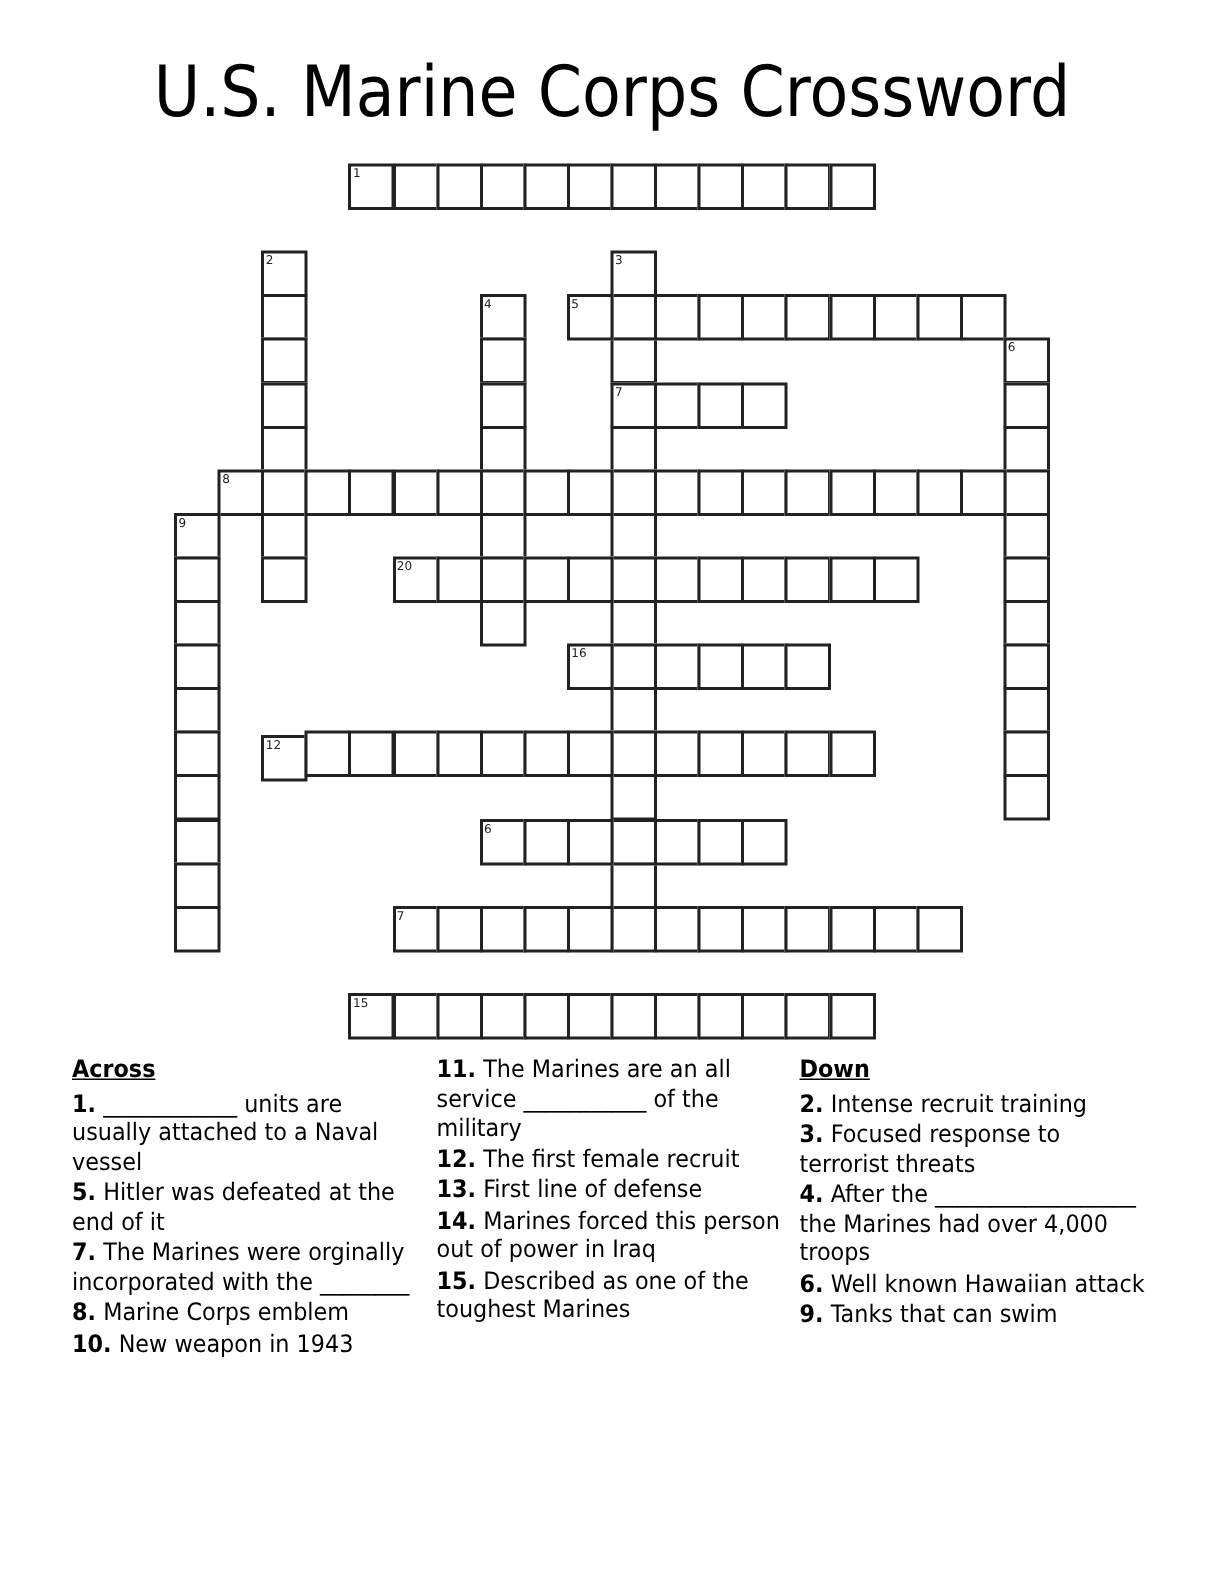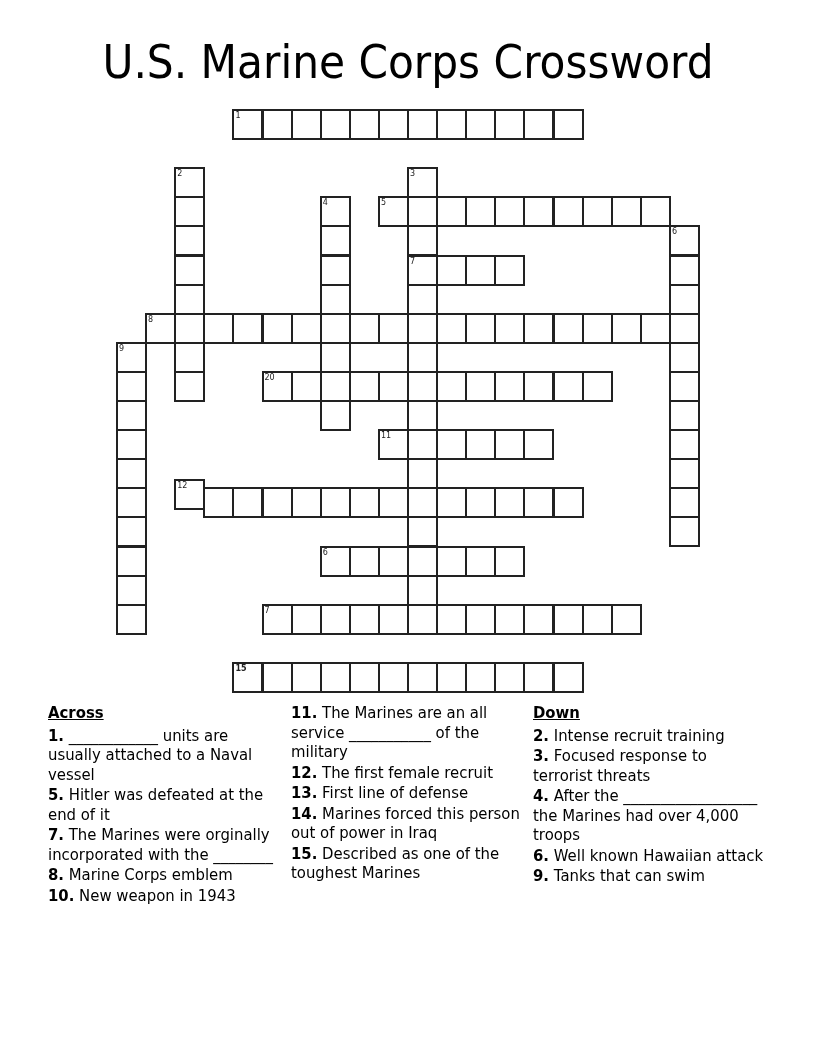--- a/index.html
+++ b/index.html
@@ -145,27 +145,27 @@
     <div class="cell" style="left: 174.6px; top: 261.9px;"></div>
     <div class="cell" style="left: 232.8px; top: 261.9px;"></div>
     <div class="cell" style="left: 261.9px; top: 261.9px;"></div>
     <div class="cell" style="left: 320.1px; top: 261.9px;"></div>
     <div class="cell" style="left: 349.2px; top: 261.9px;"></div>
     <div class="cell" style="left: 378.3px; top: 261.9px;"></div>
     <div class="cell" style="left: 407.4px; top: 261.9px;"></div>
     <div class="cell" style="left: 436.5px; top: 261.9px;"></div>
     <div class="cell" style="left: 465.6px; top: 261.9px;"></div>
     <div class="cell" style="left: 261.9px; top: 320.1px;">
-      <span class="num">11</span>
+      <span class="num">16</span>
     </div>
     <div class="cell" style="left: 320.1px; top: 320.1px;"></div>
     <div class="cell" style="left: 349.2px; top: 320.1px;"></div>
     <div class="cell" style="left: 378.3px; top: 320.1px;"></div>
     <div class="cell" style="left: 407.4px; top: 320.1px;"></div>
-    <div class="cell" style="left: 58.2px; top: 370px;">
+    <div class="cell" style="left: 58.2px; top: 381px;">
       <span class="num">12</span>
     </div>
     <div class="cell" style="left: 87.3px; top: 378.3px;"></div>
     <div class="cell" style="left: 116.4px; top: 378.3px;"></div>
     <div class="cell" style="left: 145.5px; top: 378.3px;"></div>
     <div class="cell" style="left: 174.6px; top: 378.3px;"></div>
     <div class="cell" style="left: 203.7px; top: 378.3px;"></div>
     <div class="cell" style="left: 232.8px; top: 378.3px;"></div>
     <div class="cell" style="left: 261.9px; top: 378.3px;"></div>
     <div class="cell" style="left: 320.1px; top: 378.3px;"></div>
@@ -188,21 +188,21 @@
     <div class="cell" style="left: 203.7px; top: 494.7px;"></div>
     <div class="cell" style="left: 232.8px; top: 494.7px;"></div>
     <div class="cell" style="left: 261.9px; top: 494.7px;"></div>
     <div class="cell" style="left: 320.1px; top: 494.7px;"></div>
     <div class="cell" style="left: 349.2px; top: 494.7px;"></div>
     <div class="cell" style="left: 378.3px; top: 494.7px;"></div>
     <div class="cell" style="left: 407.4px; top: 494.7px;"></div>
     <div class="cell" style="left: 436.5px; top: 494.7px;"></div>
     <div class="cell" style="left: 465.6px; top: 494.7px;"></div>
     <div class="cell" style="left: 494.7px; top: 494.7px;"></div>
-    <div class="cell" style="left: 116.4px; top: 552.9px; font-weight: bold;">
+    <div class="cell" style="left: 116.4px; top: 552.9px;">
       <span class="num">15</span>
     </div>
     <div class="cell" style="left: 145.5px; top: 552.9px;"></div>
     <div class="cell" style="left: 174.6px; top: 552.9px;"></div>
     <div class="cell" style="left: 203.7px; top: 552.9px;"></div>
     <div class="cell" style="left: 232.8px; top: 552.9px;"></div>
     <div class="cell" style="left: 261.9px; top: 552.9px;"></div>
     <div class="cell" style="left: 291px; top: 552.9px;"></div>
     <div class="cell" style="left: 320.1px; top: 552.9px;"></div>
     <div class="cell" style="left: 349.2px; top: 552.9px;"></div>

